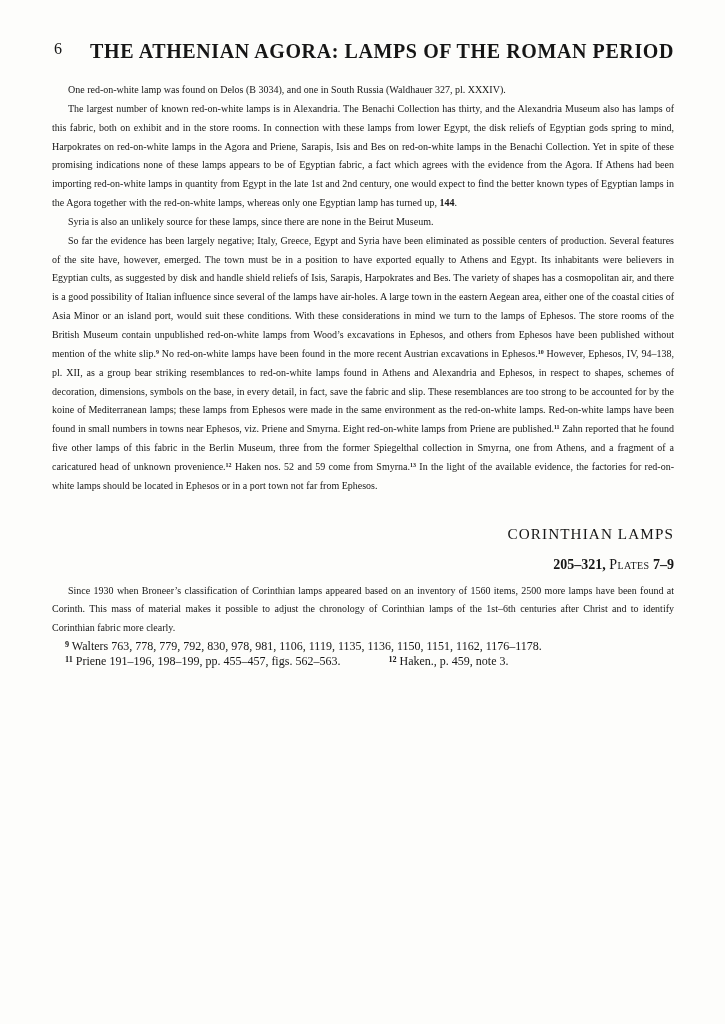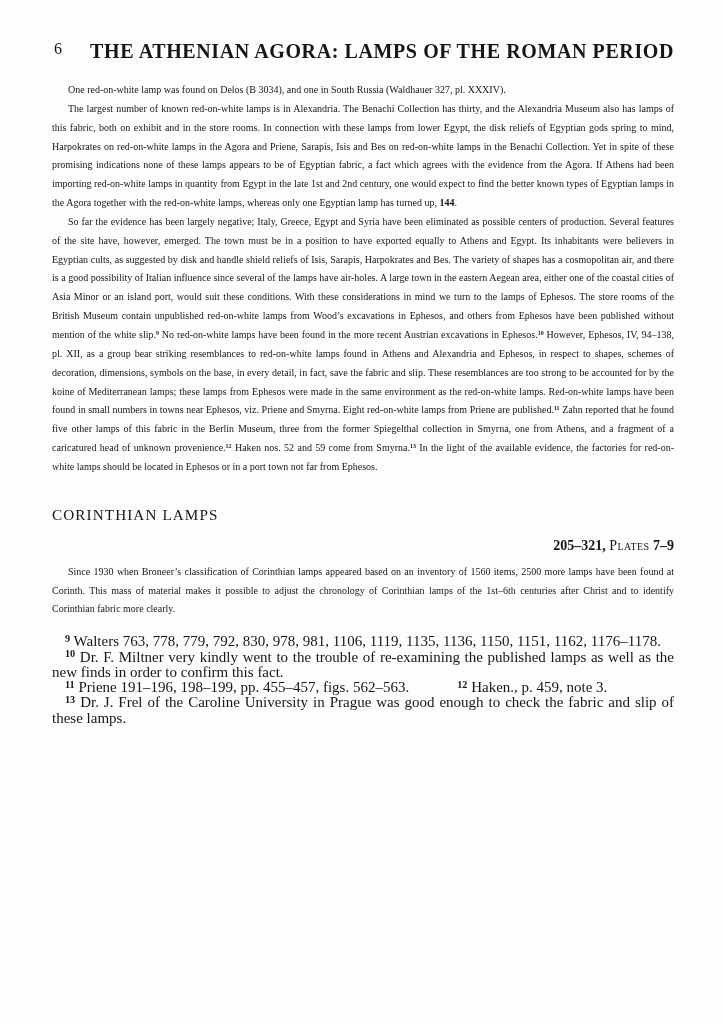--- a/index.html
+++ b/index.html
@@ -50,35 +50,35 @@
     position: relative;
     top: 0.18em;
     vertical-align: super;
   }
   .seg-b { font-weight: 700; }
   .seg-i { }
   .seg-sc { font-variant: small-caps; letter-spacing: 0.4px; }
   
   .section-heading {
     margin-top: 29px;
-    text-align: left;
+    text-align: right;
     font-size: 15.2px;
     letter-spacing: 1.1px;
   }
   .section-sub {
     margin-top: 14px;
     text-align: right;
     font-size: 14px;
   }
   .section-sub .para { text-indent: 0; margin: 0; }
   .section-paras { margin-top: 9px; }
   
   .footnotes {
-    margin-top: 15px;
-    font-size: 15px;
+    margin-top: 1px;
+    font-size: 12px;
     line-height: 15.3px;
     text-align: justify;
   }
   .fn-para {
     margin: 0;
     text-indent: 13px;
   }
   .footnotes sup { font-size: 0.68em; }
   .fn-gap { display: inline-block; width: 48px; }
 </style>
@@ -88,33 +88,32 @@
 <div class="page">
 
   <div class="running-head">
     <span class="page-num">6</span>
     <div class="running-title">THE ATHENIAN AGORA: LAMPS OF THE ROMAN PERIOD</div>
   </div>
 
   <div class="body-text">
       <p class="para"><span>One red-on-white lamp was found on Delos (B 3034), and one in South Russia (Waldhauer 327, pl. XXXIV).</span></p>
       <p class="para"><span>The largest number of known red-on-white lamps is in Alexandria. The Benachi Collection has thirty, and the Alexandria Museum also has lamps of this fabric, both on exhibit and in the store rooms. In connection with these lamps from lower Egypt, the disk reliefs of Egyptian gods spring to mind, Harpokrates on red-on-white lamps in the Agora and Priene, Sarapis, Isis and Bes on red-on-white lamps in the Benachi Collection. Yet in spite of these promising indications none of these lamps appears to be of Egyptian fabric, a fact which agrees with the evidence from the Agora. If Athens had been importing red-on-white lamps in quantity from Egypt in the late 1st and 2nd century, one would expect to find the better known types of Egyptian lamps in the Agora together with the red-on-white lamps, whereas only one Egyptian lamp has turned up, </span><span class="seg-b">144</span><span>.</span></p>
+      <p class="para"><span>Syria is also an unlikely source for these lamps, since there are none in the Beirut Museum.</span></p>
       <p class="para"><span>So far the evidence has been largely negative; Italy, Greece, Egypt and Syria have been eliminated as possible centers of production. Several features of the site have, however, emerged. The town must be in a position to have exported equally to Athens and Egypt. Its inhabitants were believers in Egyptian cults, as suggested by disk and handle shield reliefs of Isis, Sarapis, Harpokrates and Bes. The variety of shapes has a cosmopolitan air, and there is a good possibility of Italian influence since several of the lamps have air-holes. A large town in the eastern Aegean area, either one of the coastal cities of Asia Minor or an island port, would suit these conditions. With these considerations in mind we turn to the lamps of Ephesos. The store rooms of the British Museum contain unpublished red-on-white lamps from Wood’s excavations in Ephesos, and others from Ephesos have been published without mention of the white slip.</span><sup>9</sup><span> No red-on-white lamps have been found in the more recent Austrian excavations in Ephesos.</span><sup>10</sup><span> However, </span><span class="seg-i">Ephesos</span><span>, IV, 94–138, pl. XII, as a group bear striking resemblances to red-on-white lamps found in Athens and Alexandria and Ephesos, in respect to shapes, schemes of decoration, dimensions, symbols on the base, in every detail, in fact, save the fabric and slip. These resemblances are too strong to be accounted for by the </span><span class="seg-i">koine</span><span> of Mediterranean lamps; these lamps from Ephesos were made in the same environment as the red-on-white lamps. Red-on-white lamps have been found in small numbers in towns near Ephesos, viz. Priene and Smyrna. Eight red-on-white lamps from Priene are published.</span><sup>11</sup><span> Zahn reported that he found five other lamps of this fabric in the Berlin Museum, three from the former Spiegelthal collection in Smyrna, one from Athens, and a fragment of a caricatured head of unknown provenience.</span><sup>12</sup><span> Haken nos. 52 and 59 come from Smyrna.</span><sup>13</sup><span> In the light of the available evidence, the factories for red-on-white lamps should be located in Ephesos or in a port town not far from Ephesos.</span></p>
     </div>
 
   <div class="section-heading">CORINTHIAN LAMPS</div>
 
   <div class="section-sub">
       <p class="para"><span class="seg-b">205–321, </span><span class="seg-sc">Plates</span><span class="seg-b"> 7–9</span></p>
     </div>
 
   <div class="body-text section-paras">
       <p class="para"><span>Since 1930 when Broneer’s classification of Corinthian lamps appeared based on an inventory of 1560 items, 2500 more lamps have been found at Corinth. This mass of material makes it possible to adjust the chronology of Corinthian lamps of the 1st–6th centuries after Christ and to identify Corinthian fabric more clearly.</span></p>
     </div>
 
   <div class="footnotes">
       <p class="fn-para"><sup>9</sup><span> Walters 763, 778, 779, 792, 830, 978, 981, 1106, 1119, 1135, 1136, 1150, 1151, 1162, 1176–1178.</span></p>
-      <p class="fn-para"><sup>10</sup><span> Dr. F. Miltner very kindly went to the trouble of re-examining the published lamps as well as the new finds in order to confirm this fact.</span></p>
       <p class="fn-para"><sup>11</sup><span> </span><span class="seg-i">Priene</span><span> 191–196, 198–199, pp. 455–457, figs. 562–563.</span><span class="fn-gap"></span><sup>12</sup><span> </span><span class="seg-i">Haken.</span><span>, p. 459, note 3.</span></p>
-      <p class="fn-para"><sup>13</sup><span> Dr. J. Frel of the Caroline University in Prague was good enough to check the fabric and slip of these lamps.</span></p>
     </div>
 
 </div>
 
 </body></html>

